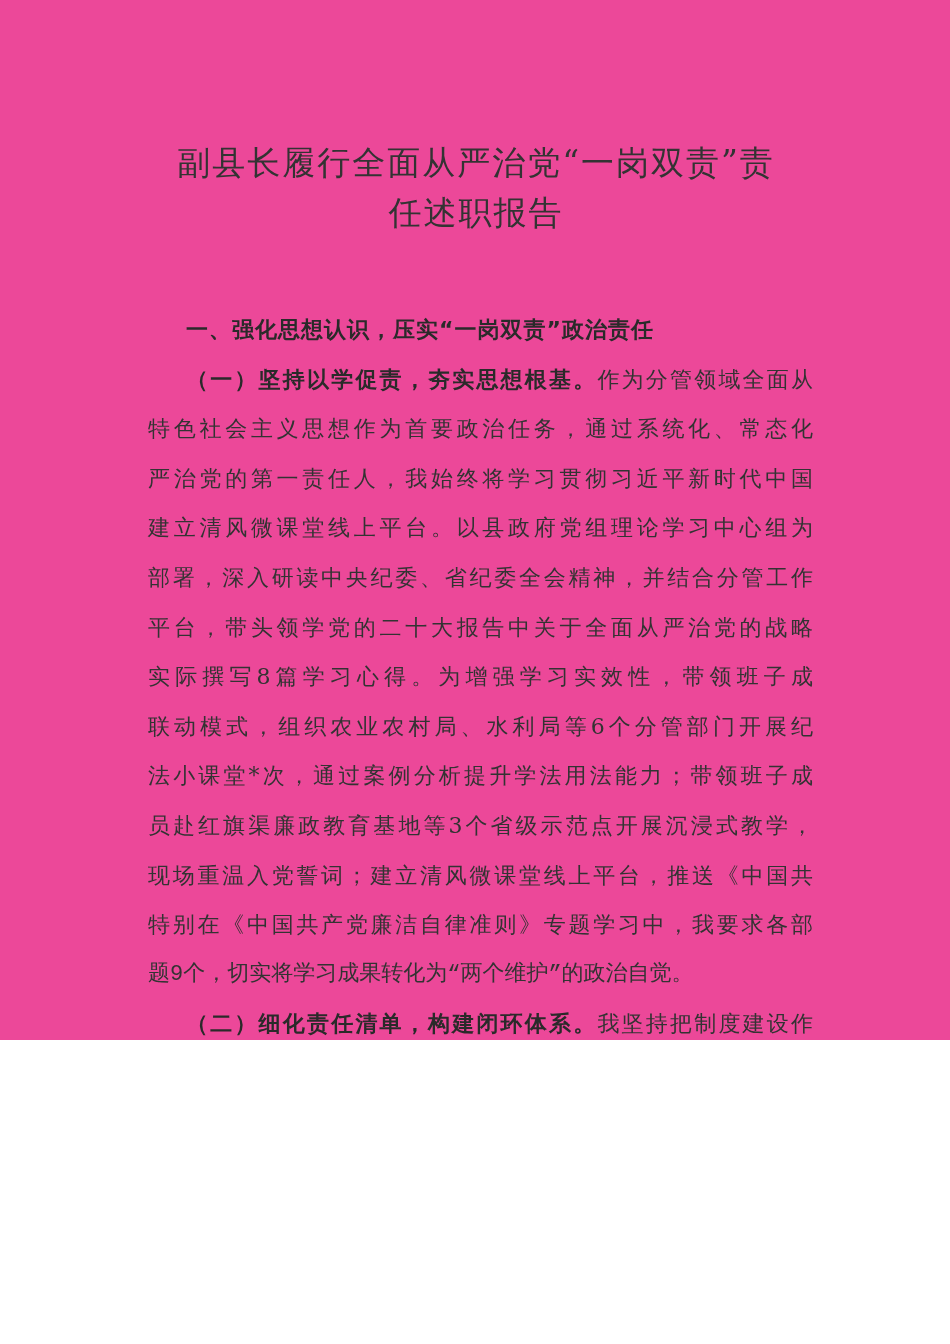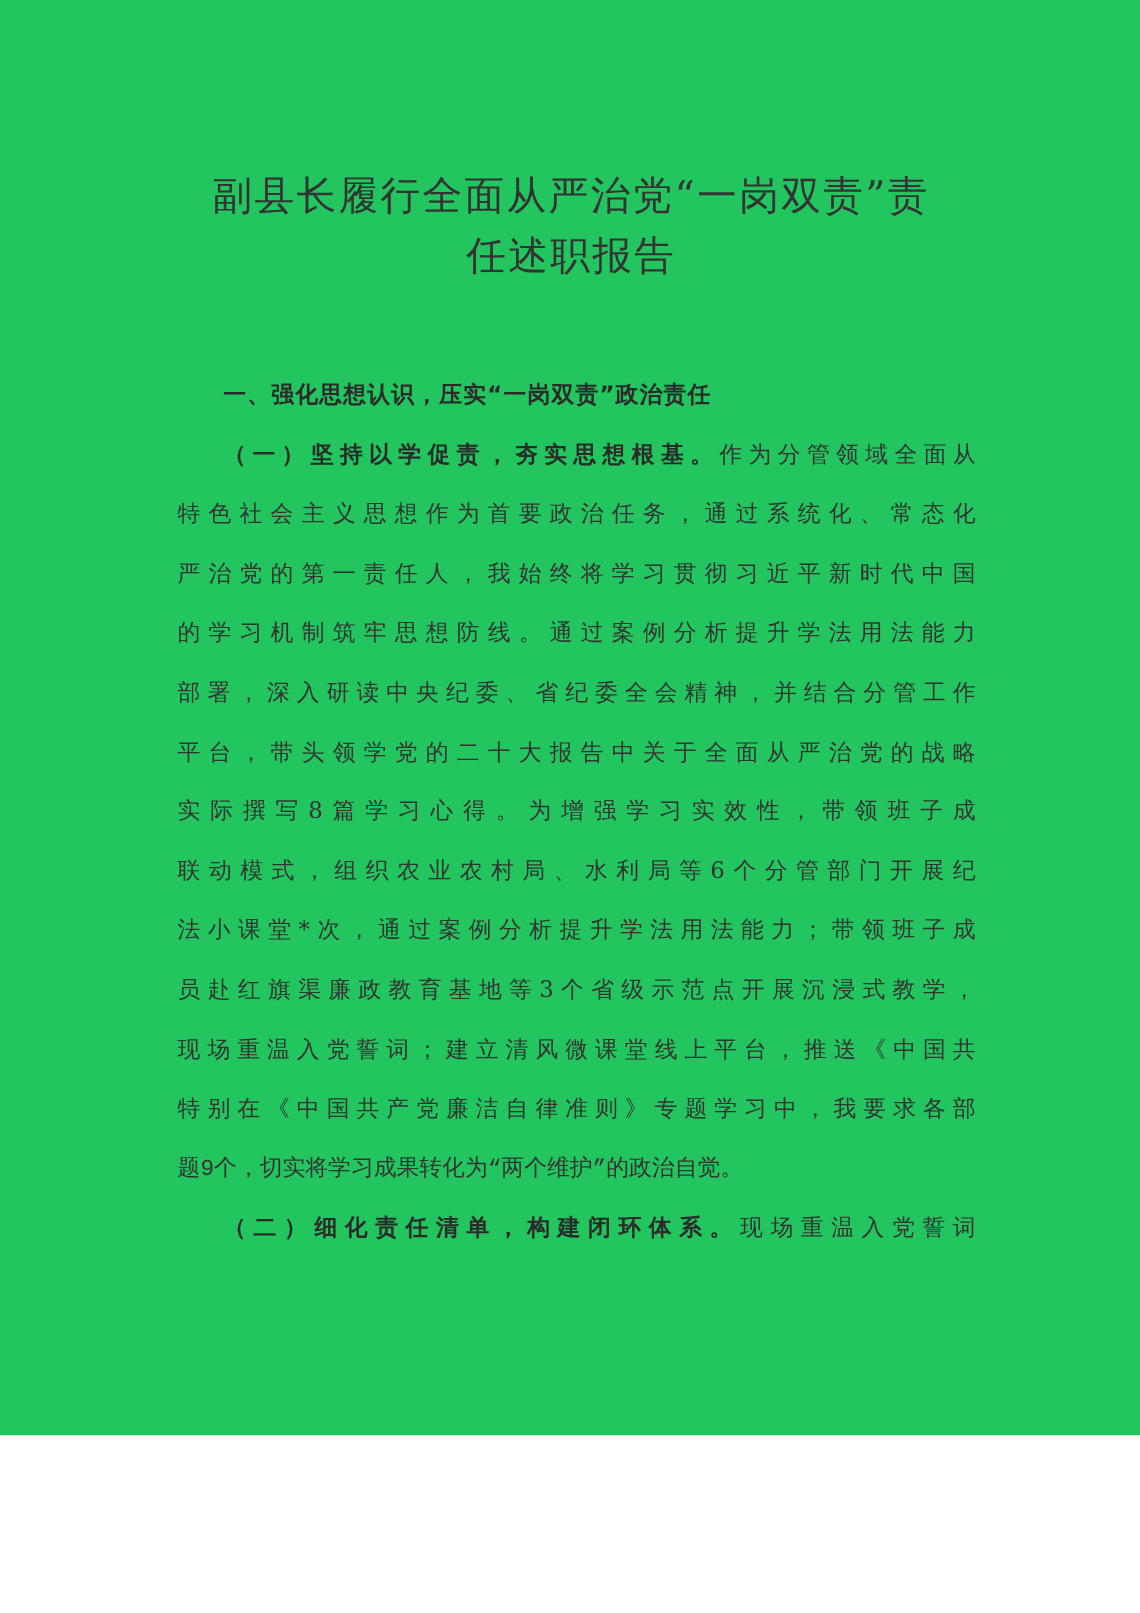--- a/index.html
+++ b/index.html
@@ -12,22 +12,22 @@
       height: 1344px;
       position: relative;
       overflow: hidden;
       font-family: "DejaVu Serif", "Liberation Serif", serif;
       color: #2b2b2b;
     }
     .page {
       position: absolute;
       left: 0; top: 0;
       width: 950px;
-      height: 1196px;
-      background: #22c55e;
+      height: 1040px;
+      background: #ec4899;
     }
     .title {
       position: absolute;
       left: 140px;
       top: 138px;
       width: 672px;
       text-align: center;
       font-size: 33px;
       line-height: 50px;
       letter-spacing: 2px;
@@ -42,21 +42,21 @@
     .body {
       position: absolute;
       left: 148px;
       top: 305px;
       width: 665px;
     }
     .line {
       display: block;
       height: 49.6px;
       line-height: 49.6px;
-      font-size: 19px;
+      font-size: 22px;
       white-space: nowrap;
       text-align: justify;
       text-align-last: justify;
       color: #333333;
       letter-spacing: 0px;
     }
     .line.indent {
       padding-left: 38px;
     }
     .line.last {
@@ -89,29 +89,29 @@
 
   <div class="body">
 
     <div class="line heading">一、强化思想认识，压实“一岗双责”政治责任</div>
 
     <div class="line indent">
       <span class="bold">（一）坚持以学促责，夯实思想根基。</span><span>作为分管领域全面从</span>
     </div>
     <div class="line">特色社会主义思想作为首要政治任务，通过系统化、常态化</div>
     <div class="line">严治党的第一责任人，我始终将学习贯彻习近平新时代中国</div>
-    <div class="line">的学习机制筑牢思想防线。通过案例分析提升学法用法能力</div>
+    <div class="line">建立清风微课堂线上平台。以县政府党组理论学习中心组为</div>
     <div class="line">部署，深入研读中央纪委、省纪委全会精神，并结合分管工作</div>
     <div class="line">平台，带头领学党的二十大报告中关于全面从严治党的战略</div>
     <div class="line">实际撰写8篇学习心得。为增强学习实效性，带领班子成</div>
     <div class="line">联动模式，组织农业农村局、水利局等6个分管部门开展纪</div>
     <div class="line">法小课堂*次，通过案例分析提升学法用法能力；带领班子成</div>
     <div class="line">员赴红旗渠廉政教育基地等3个省级示范点开展沉浸式教学，</div>
     <div class="line">现场重温入党誓词；建立清风微课堂线上平台，推送《中国共</div>
     <div class="line">特别在《中国共产党廉洁自律准则》专题学习中，我要求各部</div>
     <div class="line last">题9个，切实将学习成果转化为“两个维护”的政治自觉。</div>
 
     <div class="line indent">
-      <span class="bold">（二）细化责任清单，构建闭环体系。</span><span>现场重温入党誓词</span>
+      <span class="bold">（二）细化责任清单，构建闭环体系。</span><span>我坚持把制度建设作</span>
     </div>
 
   </div>
 </div>
 
 </body></html>

